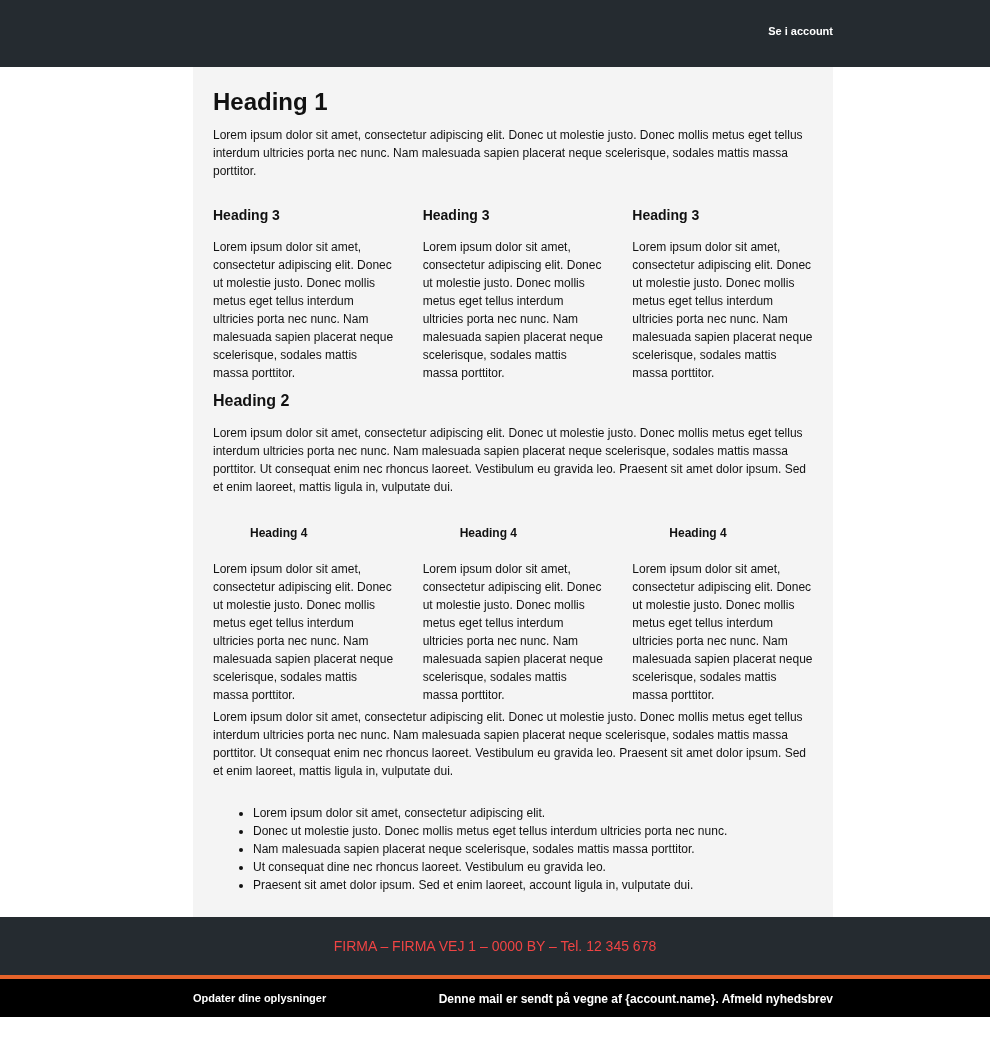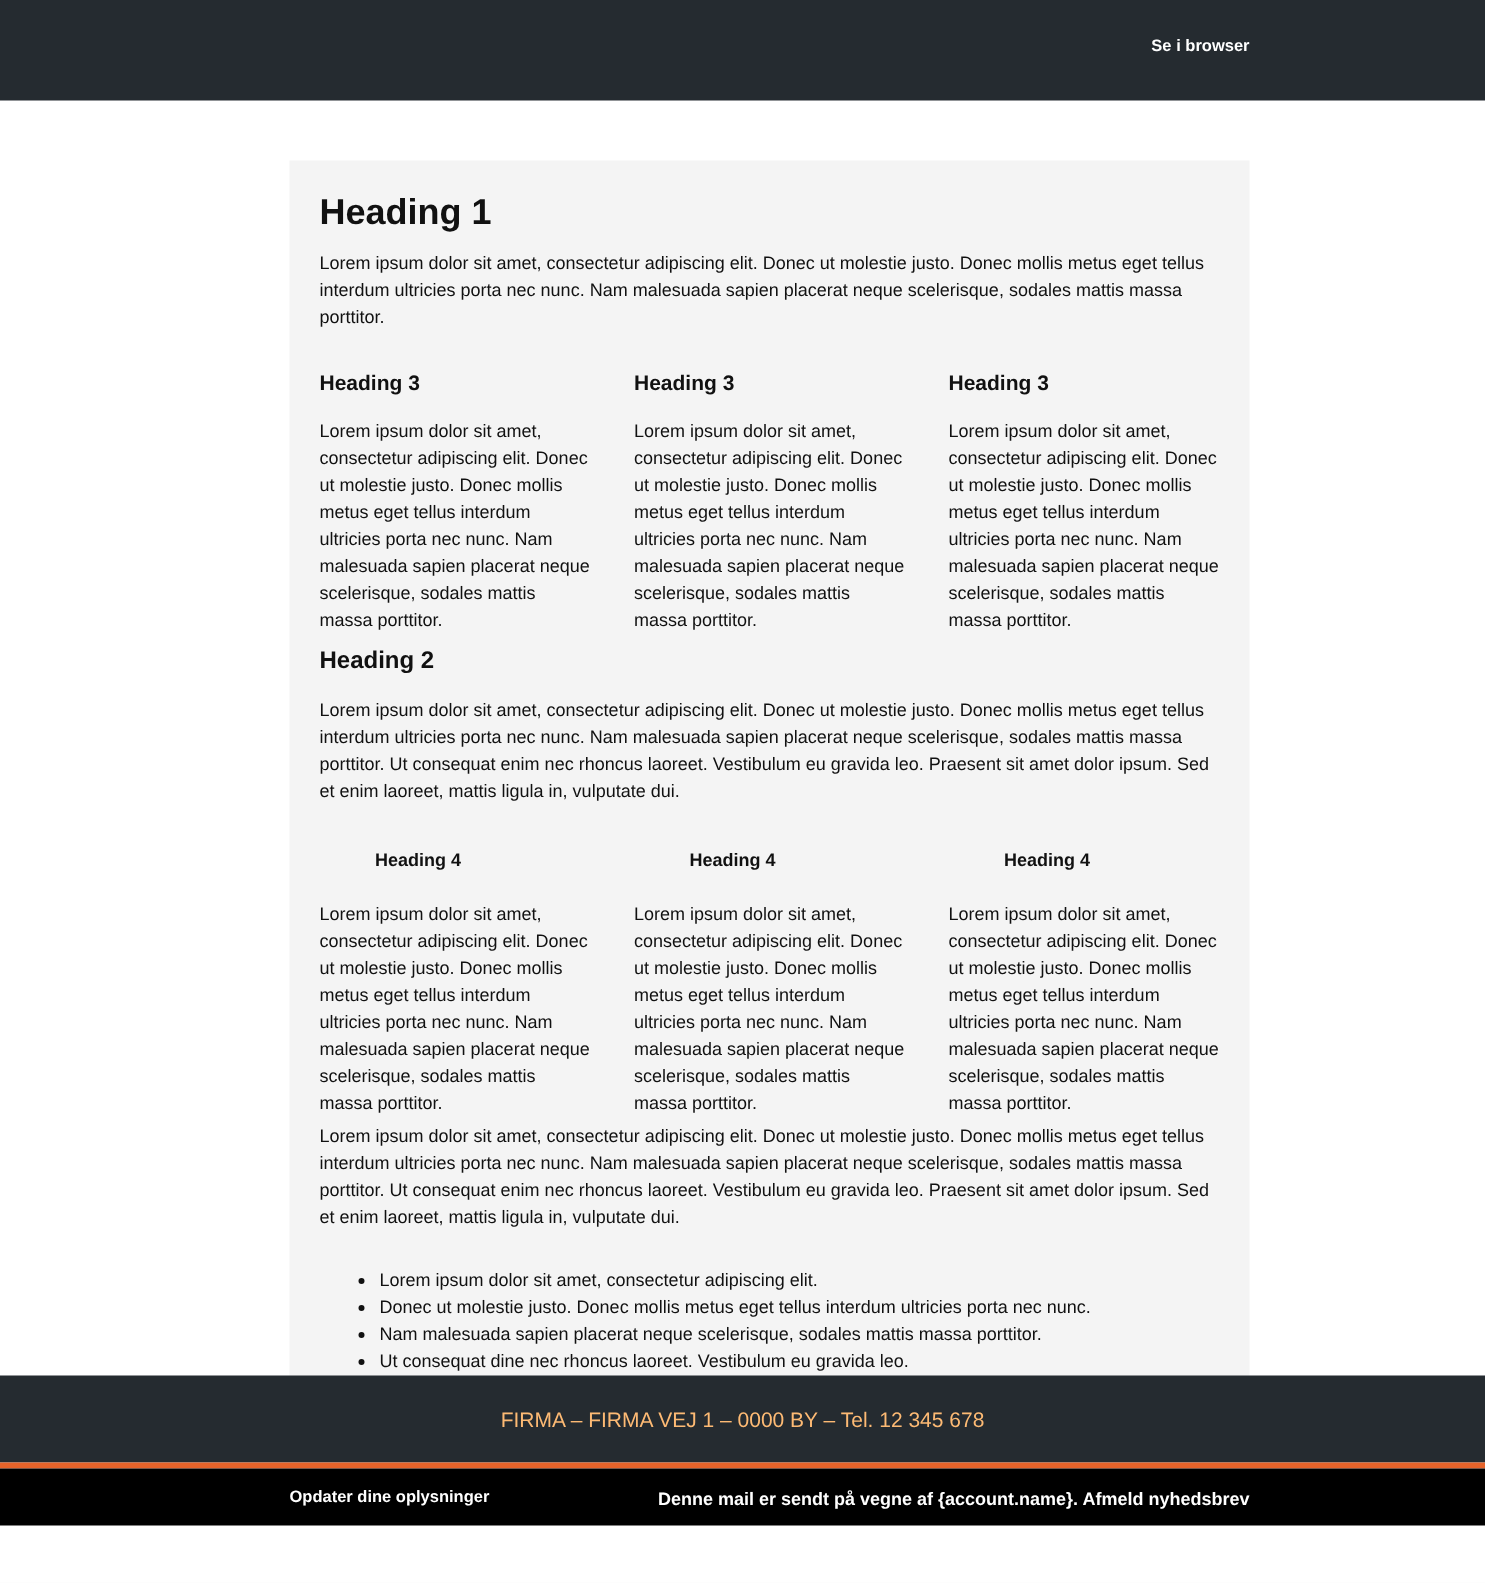--- a/index.html
+++ b/index.html
@@ -6,21 +6,21 @@
     html, body { width: 990px; height: 1055px; background: #ffffff; }
     body { font-family: "Liberation Sans", sans-serif; color: #111111; position: relative; }
 
     .header { position: absolute; left: 0; top: 0; width: 990px; height: 67px; background: #252b30; }
     .logo { position: absolute; left: 193px; top: 7px; width: 200px; height: 50px; background: #cccccc;
             display: flex; align-items: center; justify-content: center; }
     .logo span { font-family: "DejaVu Sans", sans-serif; font-weight: 200; font-size: 34px; color: #111; letter-spacing: 0.5px; }
     .browser-link { position: absolute; left: 700px; top: 25px; width: 133px; text-align: right;
                     color: #ffffff; font-size: 11px; font-weight: bold; text-decoration: none; }
 
-    .main { position: absolute; left: 193px; top: 67px; width: 640px; height: 850px; background: #f4f4f4; margin-top: 40px; }
+    .main { position: absolute; left: 193px; top: 67px; width: 640px; height: 850px; background: #f4f4f4; }
     .content { padding: 0 20px; font-size: 12px; line-height: 18px; }
 
     h1 { position: absolute; left: 20px; top: 21px; font-size: 24px; font-weight: bold; line-height: 28px; }
     .p1 { position: absolute; left: 20px; top: 59px; width: 605px; }
 
     .cols { position: absolute; left: 20px; width: 600px; display: flex; gap: 29px; }
     .col { width: 200px; padding-right: 0; }
     .col h3 { font-size: 14px; font-weight: bold; line-height: 18px; }
     .col h4 { font-size: 12px; font-weight: bold; line-height: 16px; padding-left: 37px; }
     .col p { font-size: 12px; line-height: 18px; }
@@ -29,32 +29,32 @@
     .cols4 { top: 458px; }
     .cols4 p { margin-top: 19px; }
 
     h2 { position: absolute; left: 20px; top: 323px; font-size: 16px; font-weight: bold; line-height: 22px; }
     .p2 { position: absolute; left: 20px; top: 357px; width: 605px; }
     .p3 { position: absolute; left: 20px; top: 641px; width: 605px; }
 
     ul { position: absolute; left: 60px; top: 737px; width: 560px; font-size: 12px; line-height: 18px; list-style: disc; }
 
     .footer-top { position: absolute; left: 0; top: 917px; width: 990px; height: 58px; background: #252b30;
-                  color: #fdba74; font-size: 14px; text-align: center; line-height: 58px; }
+                  color: #ef4444; font-size: 14px; text-align: center; line-height: 58px; }
     .accent-line { position: absolute; left: 0; top: 975px; width: 990px; height: 4px; background: #e6632a; }
     .footer-bottom { position: absolute; left: 0; top: 979px; width: 990px; height: 38px; background: #000000; }
     .update-link { position: absolute; left: 193px; top: 13px; color: #ffffff; font-size: 11px; font-weight: bold; text-decoration: none; }
     .sent-text { position: absolute; right: 157px; top: 13px; color: #ffffff; font-size: 12px; font-weight: bold; }
     .sent-text a { color: #ffffff; text-decoration: none; }
   </style>
 </head>
 <body>
 
 <div class="header">
-  <a class="browser-link">Se i browser</a>
+  <a class="browser-link">Se i account</a>
 </div>
 
 <div class="main content">
   <h1>Heading 1</h1>
   <p class="p1">Lorem ipsum dolor sit amet, consectetur adipiscing elit. Donec ut molestie justo. Donec mollis metus eget tellus interdum ultricies porta nec nunc. Nam malesuada sapien placerat neque scelerisque, sodales mattis massa porttitor.</p>
 
   <div class="cols cols3">
     <div class="col">
       <h3>Heading 3</h3>
       <p>Lorem ipsum dolor sit amet, consectetur adipiscing elit. Donec ut molestie justo. Donec mollis metus eget tellus interdum ultricies porta nec nunc. Nam malesuada sapien placerat neque scelerisque, sodales mattis massa porttitor.</p>
@@ -87,21 +87,21 @@
     </div>
   </div>
 
   <p class="p3">Lorem ipsum dolor sit amet, consectetur adipiscing elit. Donec ut molestie justo. Donec mollis metus eget tellus interdum ultricies porta nec nunc. Nam malesuada sapien placerat neque scelerisque, sodales mattis massa porttitor. Ut consequat enim nec rhoncus laoreet. Vestibulum eu gravida leo. Praesent sit amet dolor ipsum. Sed et enim laoreet, mattis ligula in, vulputate dui.</p>
 
   <ul>
     <li>Lorem ipsum dolor sit amet, consectetur adipiscing elit.</li>
     <li>Donec ut molestie justo. Donec mollis metus eget tellus interdum ultricies porta nec nunc.</li>
     <li>Nam malesuada sapien placerat neque scelerisque, sodales mattis massa porttitor.</li>
     <li>Ut consequat dine nec rhoncus laoreet. Vestibulum eu gravida leo.</li>
-    <li>Praesent sit amet dolor ipsum. Sed et enim laoreet, mattis mattis in, vulputate dui.</li>
+    <li>Praesent sit amet dolor ipsum. Sed et enim laoreet, account ligula in, vulputate dui.</li>
   </ul>
 </div>
 
 <div class="footer-top">
   <span>FIRMA – FIRMA VEJ 1 – 0000 BY – Tel. 12 345 678</span>
 </div>
 <div class="accent-line"></div>
 <div class="footer-bottom">
   <a class="update-link">Opdater dine oplysninger</a>
   <span class="sent-text"><span>Denne mail er sendt på vegne af {account.name}.</span> <a>Afmeld nyhedsbrev</a></span>

